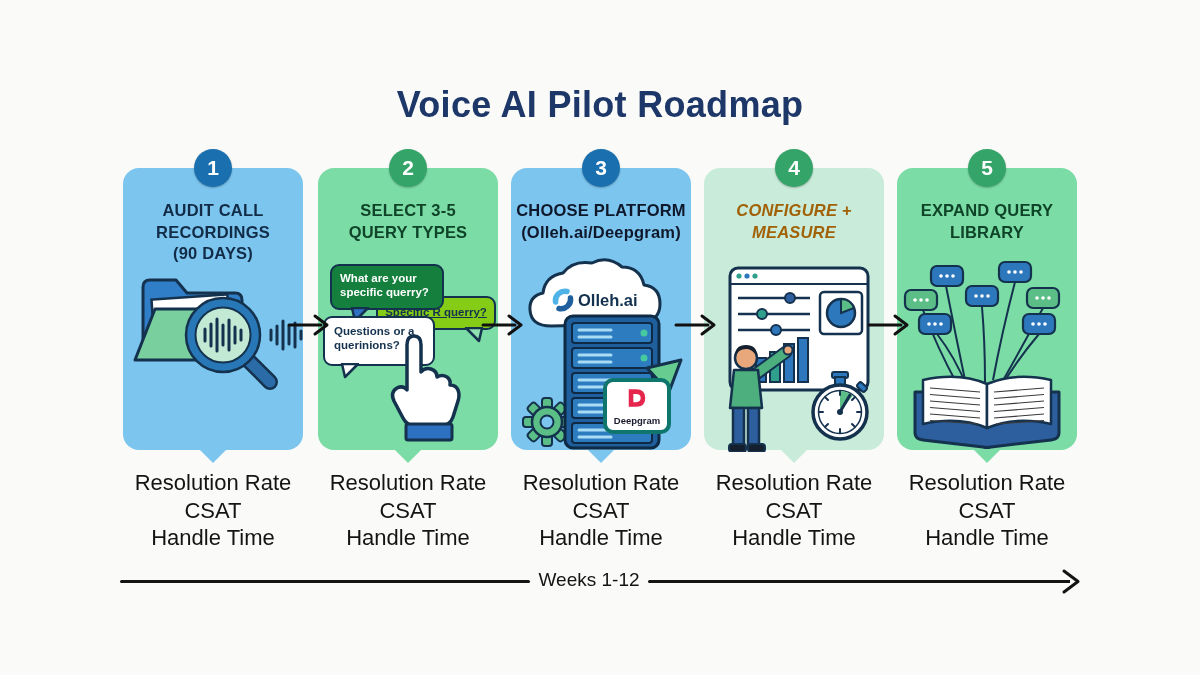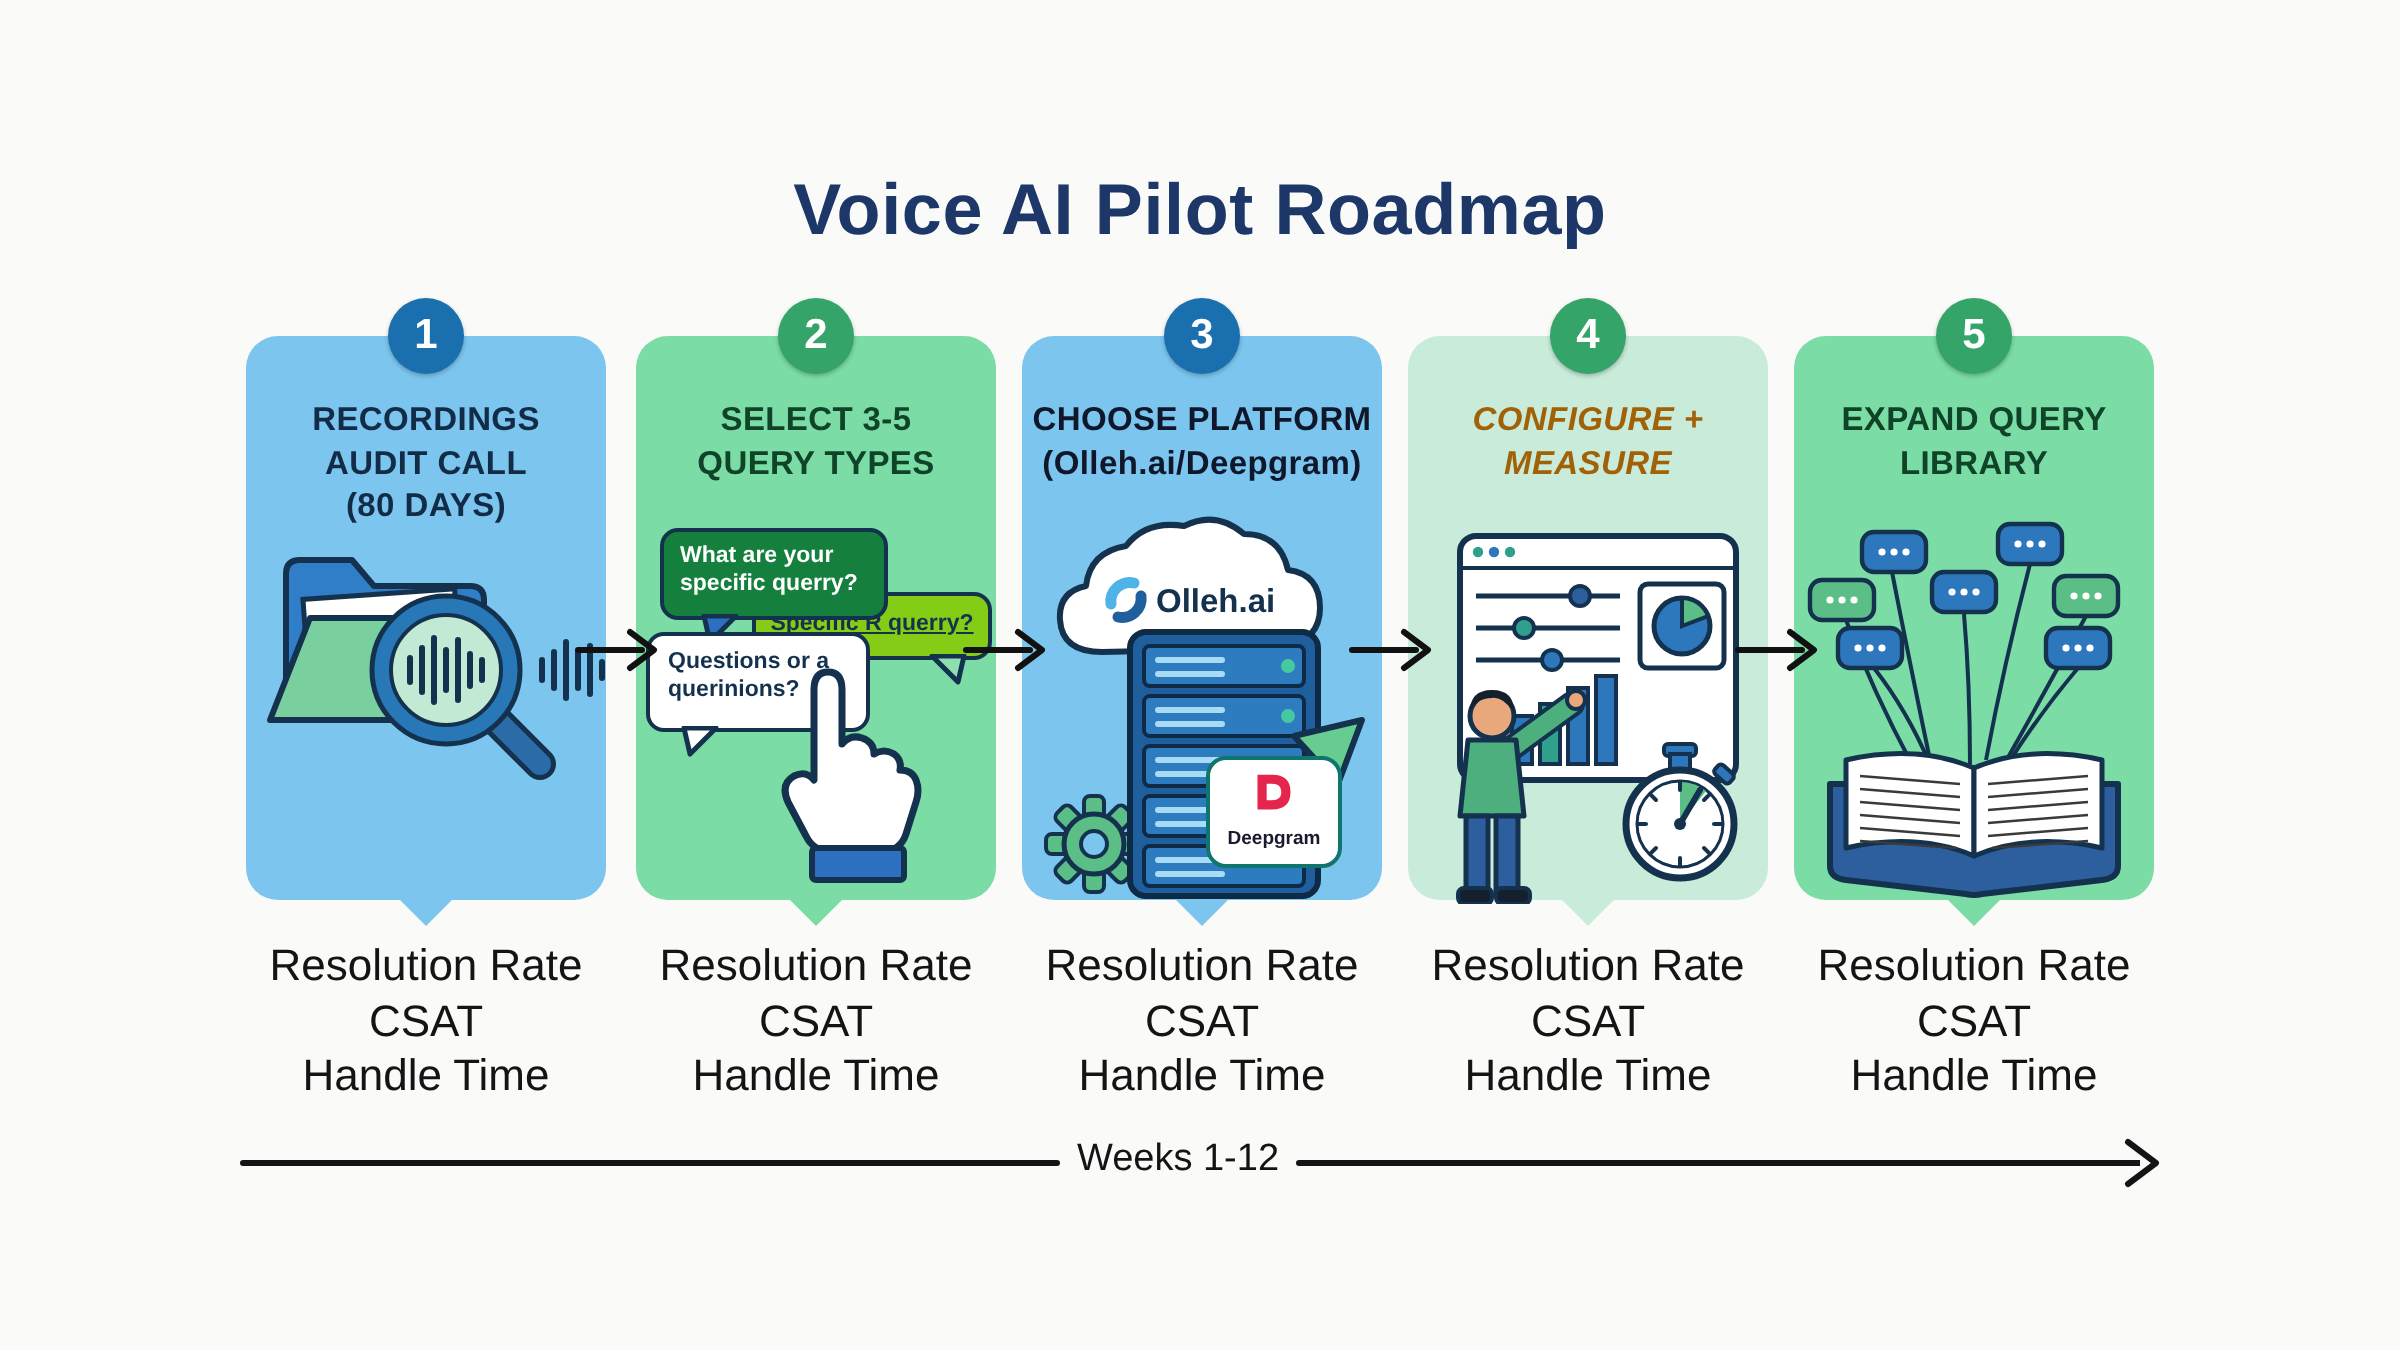--- a/index.html
+++ b/index.html
@@ -36,21 +36,21 @@
   .card-title span { display:block; }
   .illus { position:absolute; left:0; width:180px; }
   .bubble {
     position:absolute; box-sizing:border-box;
     border:2.5px solid #14324E; border-radius:9px;
     font-weight:700; font-size:11.5px; line-height:13.5px;
   }
   .bubble-tail { position:absolute; }
   .deepgram-card {
     position:absolute; left:92px; top:210px; width:68px; height:56px;
-    box-sizing:border-box; background:#fff; border:2px solid #0f766e;
+    box-sizing:border-box; background:#fff; border:4px solid #0f766e;
     border-radius:10px; text-align:center;
   }
   .deepgram-card .dg-label { font-size:9.5px; font-weight:700; color:#1a1a2e; display:block; margin-top:1px; }
   .step-arrow { position:absolute; top:312px; z-index:5; }
   .metrics-col {
     position:absolute; top:469px; width:180px; text-align:center;
     font-size:22px; color:#141414; line-height:27.5px;
   }
   .tl-line { position:absolute; top:580px; height:3px; background:#141414; border-radius:2px; }
   .tl-label {
@@ -62,23 +62,23 @@
 <body>
 
 <div class="canvas">
 
   <div class="main-title" style="color: rgb(28, 55, 104);">Voice AI Pilot Roadmap</div>
 
   <div class="card" style="left: 123px; background-color: rgb(124, 197, 239);">
     <div class="card-pointer" style="border-top-color: rgb(124, 197, 239);"></div>
     <div class="badge" style="background-color: rgb(26, 111, 174);">1</div>
     <div class="card-title" style="color: rgb(18, 44, 71);">
+      <span>AUDIT CALL</span>
       <span>RECORDINGS</span>
-      <span>AUDIT CALL</span>
-      <span>(80 DAYS)</span>
+      <span>(90 DAYS)</span>
     </div>
     <svg class="illus" style="top:95px; height:190px;" viewBox="0 0 180 190">
       <g>
         <path d="M20 97 V24 q0-7 7-7 h26 l11 13 h48 q7 0 7 7 v45" fill="#2F7EC7" stroke="#14324E" stroke-width="3" stroke-linejoin="round"></path>
         <rect x="30" y="34" width="76" height="46" fill="#ffffff" stroke="#14324E" stroke-width="2.5" transform="rotate(-4 68 57)"></rect>
         <path d="M12 97 L32 46 H120 L102 97 Z" fill="#7ACF9E" stroke="#14324E" stroke-width="3" stroke-linejoin="round"></path>
       </g>
       <g stroke="#14324E" stroke-width="3" stroke-linecap="round">
         <line x1="148" y1="67" x2="148" y2="77"></line>
           <line x1="154" y1="63" x2="154" y2="81"></line>

